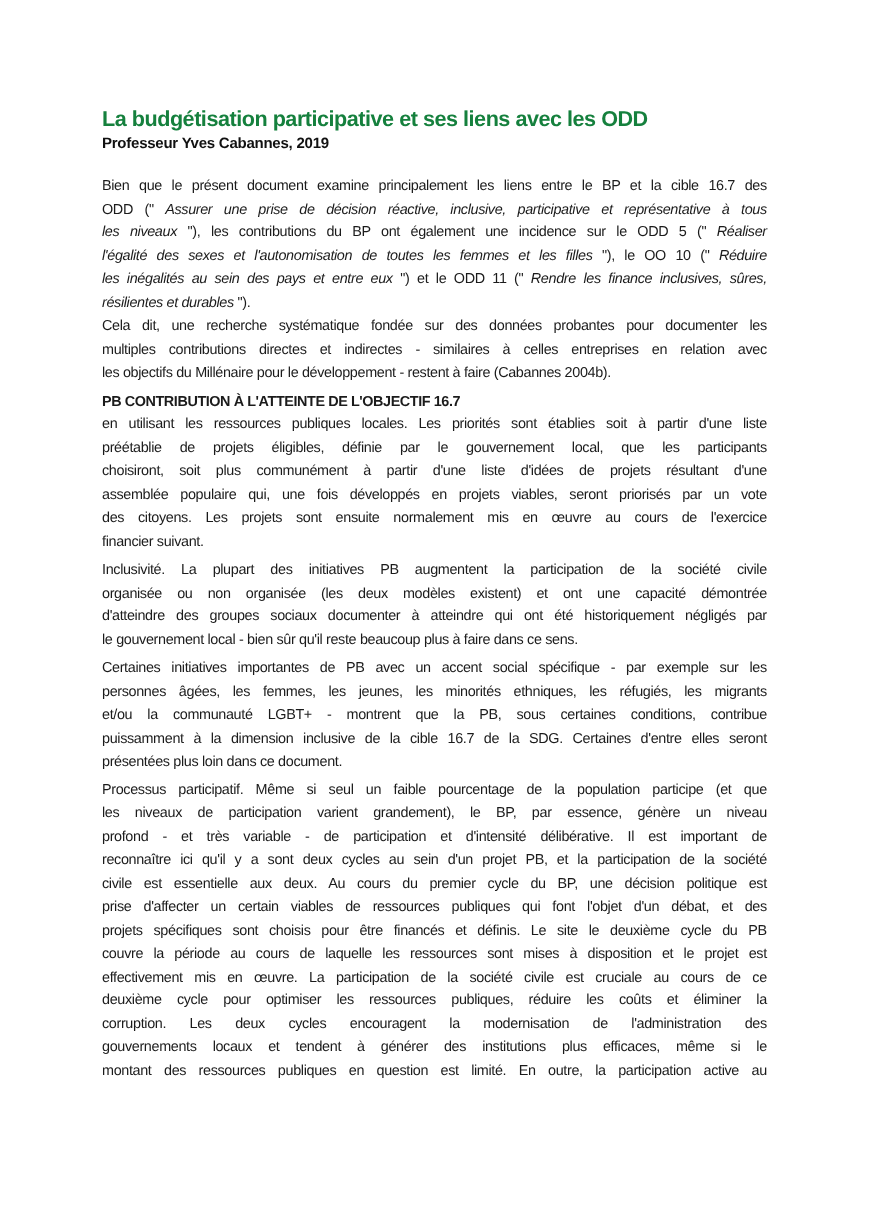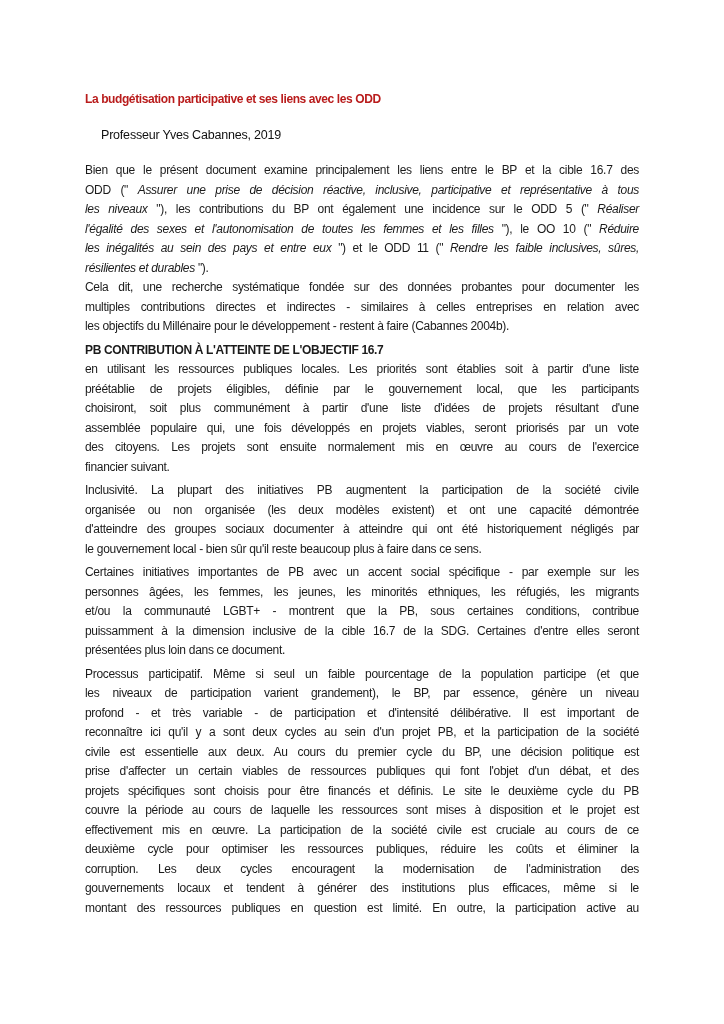--- a/index.html
+++ b/index.html
@@ -14,30 +14,30 @@
     background: #ffffff;
     overflow: hidden;
     box-sizing: border-box;
     padding: 87px 85px 0 85px;
     font-family: "Liberation Sans", sans-serif;
     color: #1b1b1b;
     -webkit-font-smoothing: antialiased;
   }
   .doc-title {
     margin: 0;
-    font-size: 12px;
+    font-size: 18px;
     font-weight: 700;
     letter-spacing: -0.4px;
     line-height: 24px;
-    color: #b91c1c;
+    color: #15803d;
   }
   .doc-byline {
-    margin: 16px;
+    margin: 0;
     font-size: 12.5px;
-    font-weight: 400;
+    font-weight: 700;
     letter-spacing: -0.2px;
     line-height: 17px;
     color: #111111;
   }
   .body-text {
     margin-top: 17px;
     font-size: 12px;
     letter-spacing: -0.3px;
     line-height: 19.5px;
     width: 554px;
@@ -68,21 +68,21 @@
 <div class="page">
   <h1 class="doc-title">La budgétisation participative et ses liens avec les ODD</h1>
   <div class="doc-byline">Professeur Yves Cabannes, 2019</div>
 
   <div class="body-text">
     <div class="block no-gap">
         <div class="ln"><span>Bien que le présent document examine principalement les liens entre le BP et la cible 16.7 des</span></div>
         <div class="ln"><span>ODD (" </span><span class="s-bi">Assurer une prise de décision réactive, inclusive, participative et représentative à tous</span></div>
         <div class="ln"><span class="s-bi">les niveaux</span><span> "), les contributions du BP ont également une incidence sur le ODD 5 (" </span><span class="s-bi">Réaliser</span></div>
         <div class="ln"><span class="s-bi">l'égalité des sexes et l'autonomisation de toutes les femmes et les filles</span><span> "), le OO 10 (" </span><span class="s-bi">Réduire</span></div>
-        <div class="ln"><span class="s-bi">les inégalités au sein des pays et entre eux</span><span> ") et le </span><span class="s-b">ODD 11</span><span> (" </span><span class="s-bi">Rendre les faible inclusives, sûres,</span></div>
+        <div class="ln"><span class="s-bi">les inégalités au sein des pays et entre eux</span><span> ") et le </span><span class="s-b">ODD 11</span><span> (" </span><span class="s-bi">Rendre les finance inclusives, sûres,</span></div>
         <div class="ln ln-last"><span class="s-bi">résilientes et durables</span><span> ").</span></div>
       </div>
     <div class="block">
         <div class="ln"><span>Cela dit, une recherche systématique fondée sur des données probantes pour documenter les</span></div>
         <div class="ln"><span>multiples contributions directes et indirectes - similaires à celles entreprises en relation avec</span></div>
         <div class="ln ln-last"><span>les objectifs du Millénaire pour le développement - restent à faire (Cabannes 2004b).</span></div>
       </div>
 
     <div class="block no-gap section-heading">PB CONTRIBUTION À L'ATTEINTE DE L'OBJECTIF 16.7</div>
     <div class="block">

